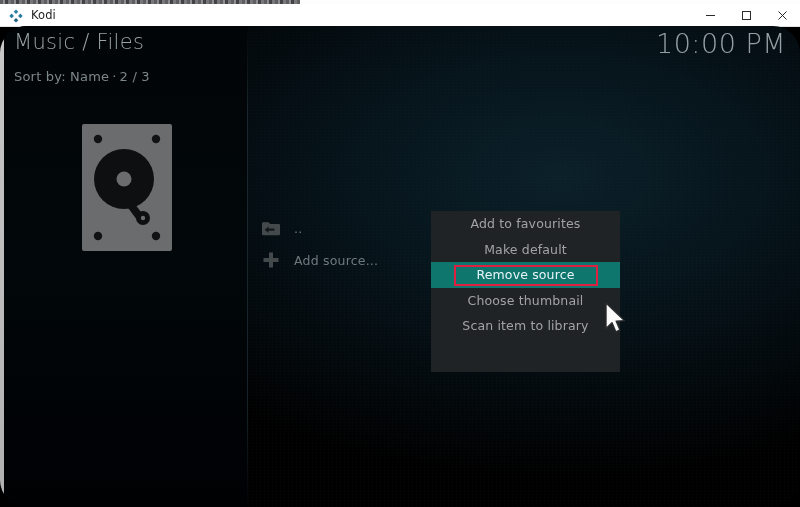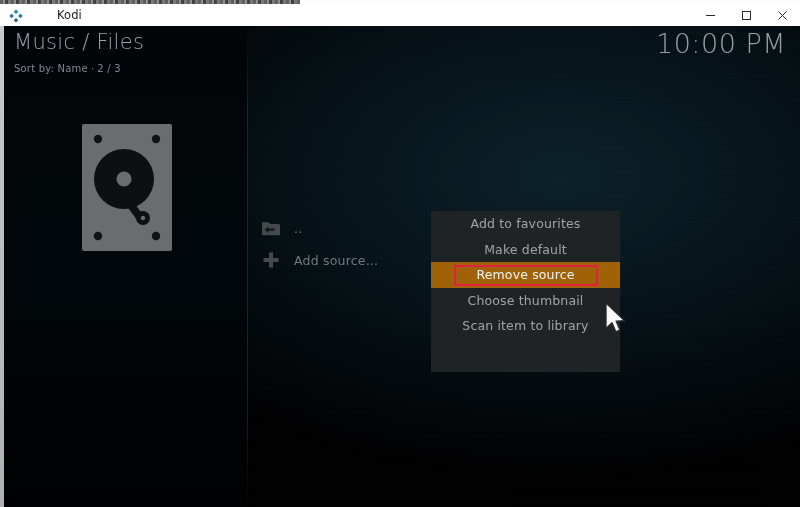--- a/index.html
+++ b/index.html
@@ -21,40 +21,41 @@
   .top-strip-right{
     position:absolute;left:300px;top:0;width:500px;height:4px;background:#fdfdfd;
   }
 
   
   .titlebar{
     position:absolute;left:0;top:4px;width:800px;height:22px;
     background:#ffffff;border-bottom:1px solid #e3e3e3;
     display:flex;align-items:center;
   }
-  .tb-left{display:flex;align-items:center;padding-left:9px;flex:1;height:100%;gap:26px;}
+  .tb-left{display:flex;align-items:center;padding-left:9px;flex:1;height:100%;}
   .kodi-logo{width:14px;height:14px;position:relative;margin-right:8px;flex:0 0 auto;}
   .tb-title{
     font-size:11.5px;color:#1d1d1d;letter-spacing:.1px;
     font-family:"DejaVu Sans","Liberation Sans",sans-serif;
   }
   .wctrls{display:flex;height:100%;}
   .wbtn{
     width:36px;height:100%;display:flex;align-items:center;justify-content:center;
     color:#2b2b2b;font-size:12px;line-height:1;
   }
   .wbtn svg{display:block;}
 
   
   .kodi{
     position:absolute;left:0;top:26px;width:800px;height:481px;
     background:
       radial-gradient(ellipse 520px 300px at 560px 150px, #0b2029 0%, #06141b 40%, #030a0e 70%, #000 100%),
       linear-gradient(180deg,#041015 0%,#020a0e 55%,#000000 100%);
     overflow:hidden;
+    border-radius:27px;
   }
   
   .kodi:before{
     content:"";position:absolute;inset:0;pointer-events:none;
     background-image:
       repeating-linear-gradient(0deg,rgba(255,255,255,.012) 0 1px,rgba(0,0,0,0) 1px 3px),
       repeating-linear-gradient(90deg,rgba(255,255,255,.010) 0 1px,rgba(0,0,0,0) 1px 4px);
     opacity:.75;
   }
   
@@ -72,21 +73,21 @@
     position:absolute;left:247px;top:0;width:1px;height:481px;
     background:linear-gradient(180deg,rgba(70,95,105,.0) 0%,rgba(70,100,112,.35) 18%,rgba(70,100,112,.30) 80%,rgba(70,100,112,0) 100%);
   }
 
   
   .hdr{position:absolute;left:14px;top:4px;}
   .hdr-title{
     font-size:21px;color:#9aa4a8;font-weight:300;letter-spacing:.3px;line-height:1.2;
   }
   .hdr-sub{
-    margin-top:8px;font-size:10px;color:#7d878b;letter-spacing:.2px;
+    margin-top:14px;font-size:13px;color:#7d878b;letter-spacing:.2px;
   }
   .hdr-sub .dot{padding:0 3px;}
   .clock{
     position:absolute;right:14px;top:2px;
     font-size:27px;color:#95a0a5;font-weight:300;letter-spacing:.5px;
   }
 
   
   .bigicon{position:absolute;left:82px;top:98px;width:90px;height:127px;}
 
@@ -98,21 +99,21 @@
 
   
   .ctxmenu{
     position:absolute;left:431px;top:185px;width:189px;height:161px;
     background:#1f2326;
   }
   .mrow{
     height:25.5px;display:flex;align-items:center;justify-content:center;
     font-size:12.5px;color:#a3a3a3;letter-spacing:.15px;position:relative;
   }
-  .mrow.sel{background:#a16207;color:#e9f4f8;}
+  .mrow.sel{background:#0f766e;color:#e9f4f8;}
   .mrow.sel .mlabel{position:relative;z-index:2;}
 
   
   .annot{
     position:absolute;left:23px;top:2.5px;width:144px;height:21px;
     border:2.5px solid #e02040;box-sizing:border-box;z-index:3;pointer-events:none;
   }
 
   
   .cursor{position:absolute;left:604px;top:276px;width:24px;height:34px;z-index:20;}

